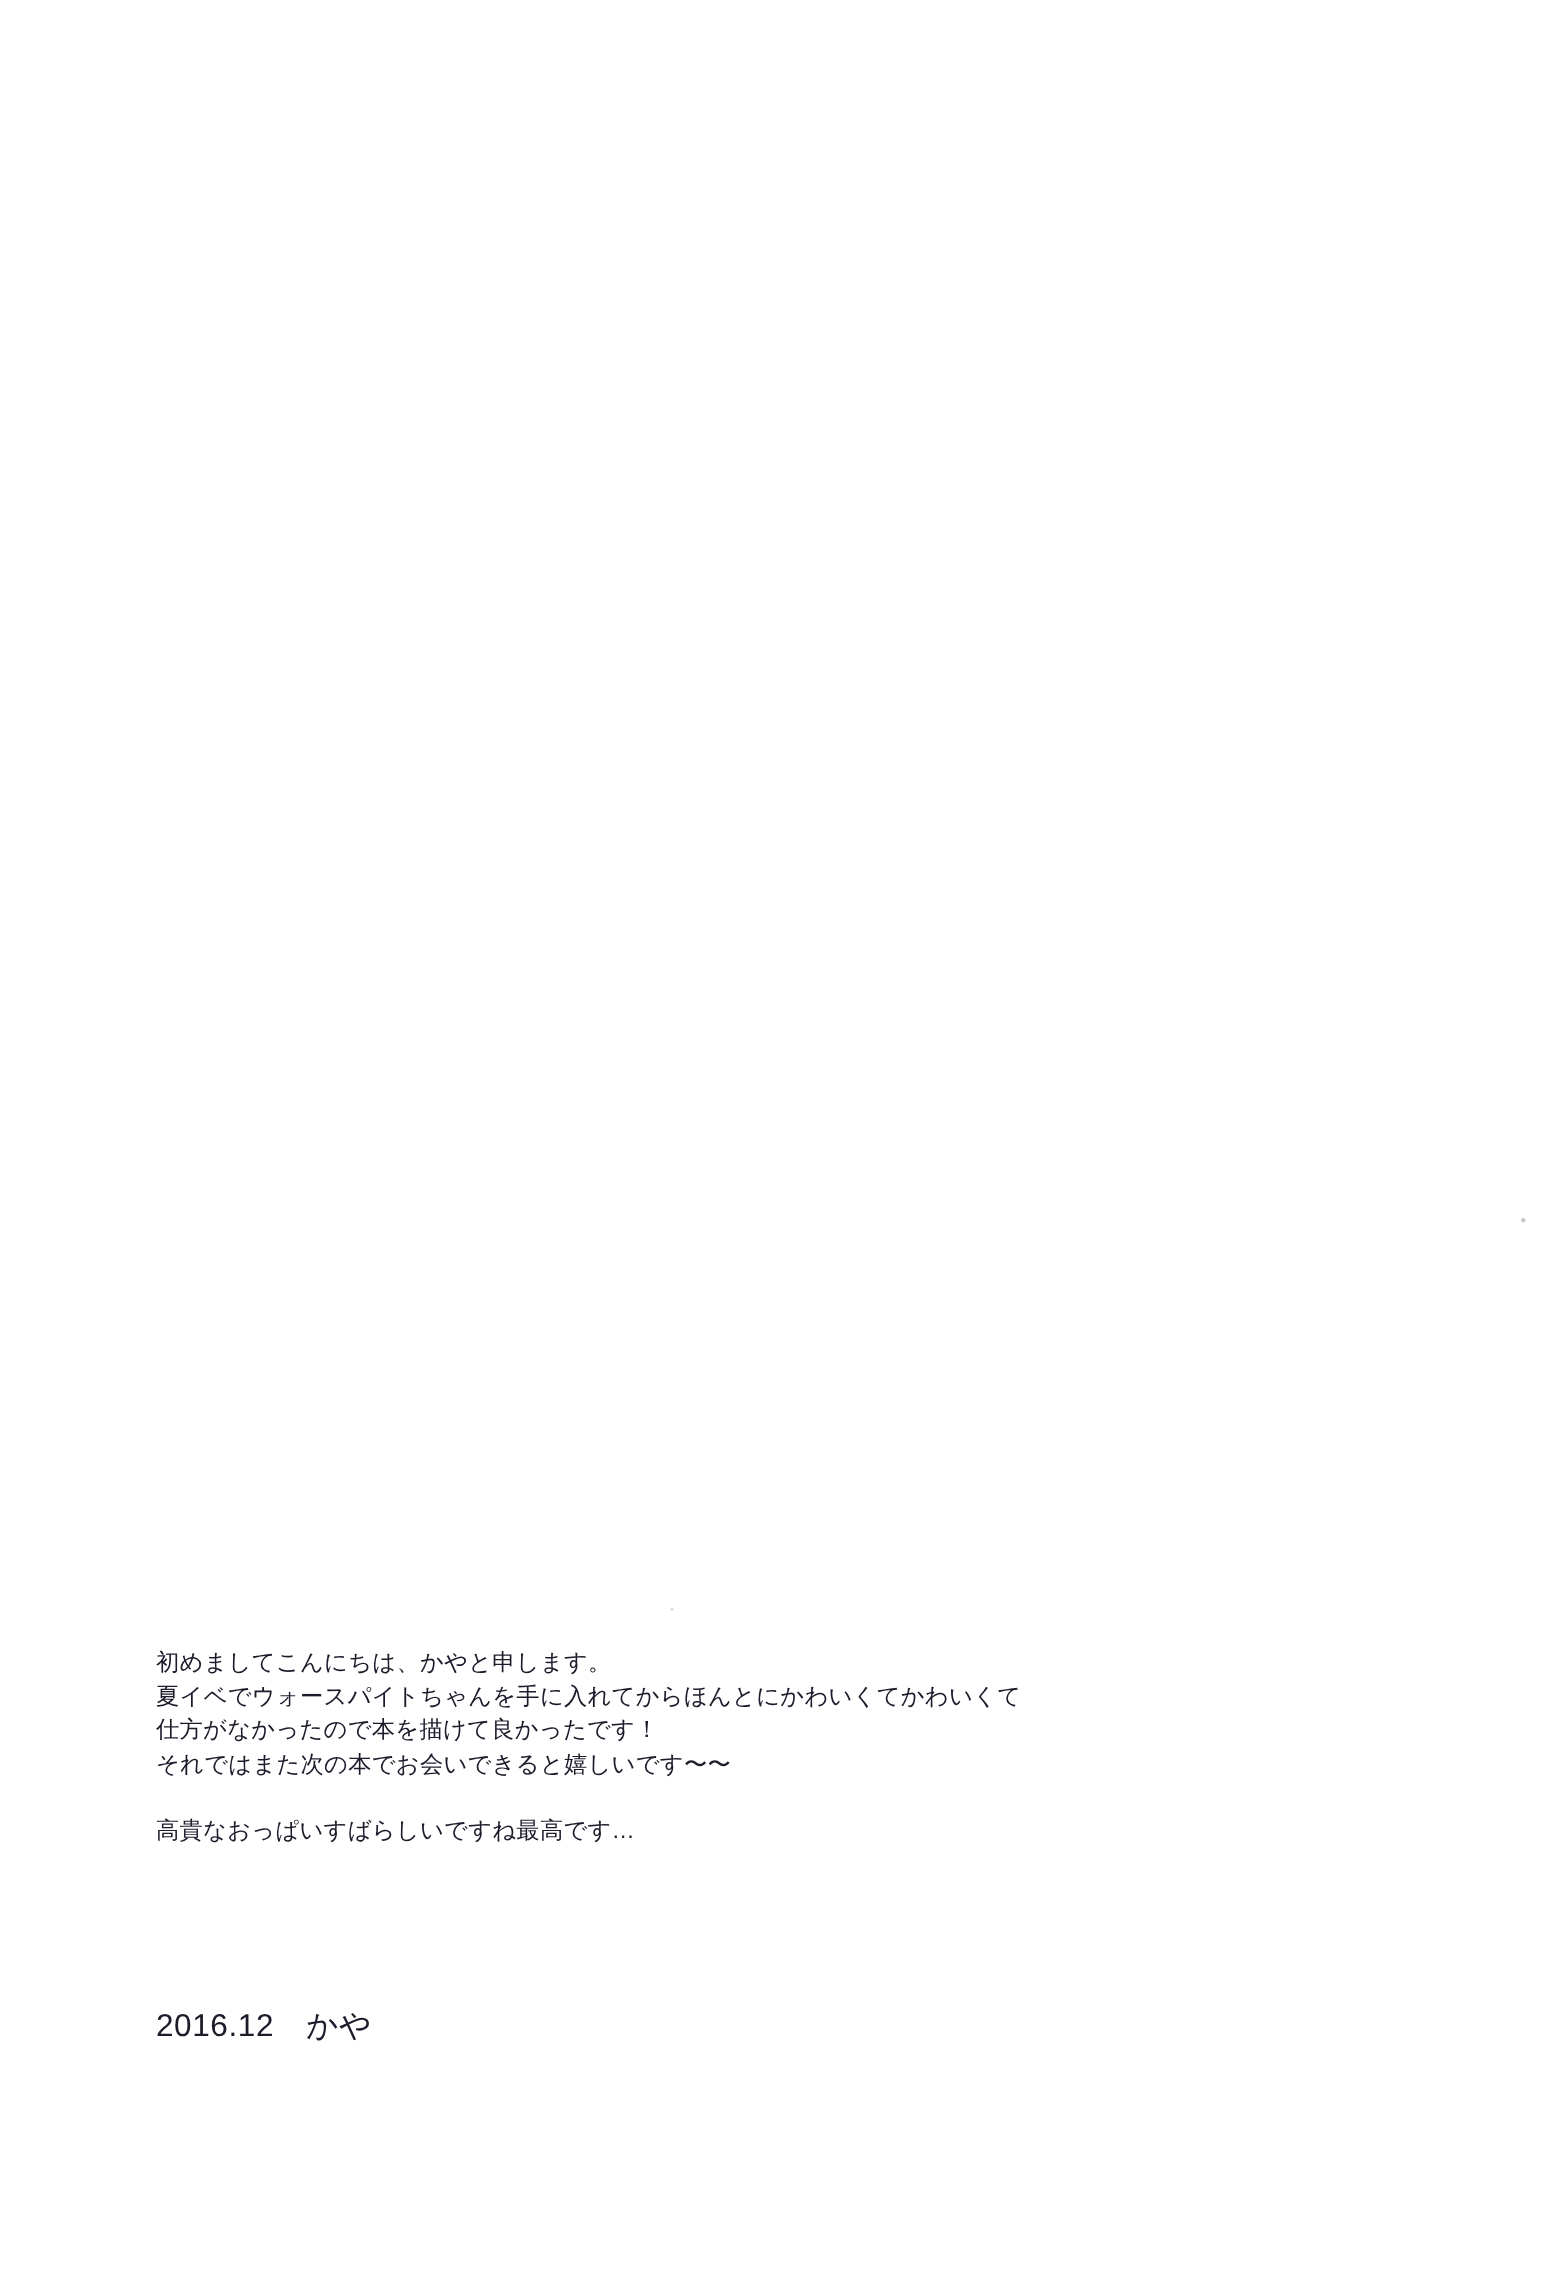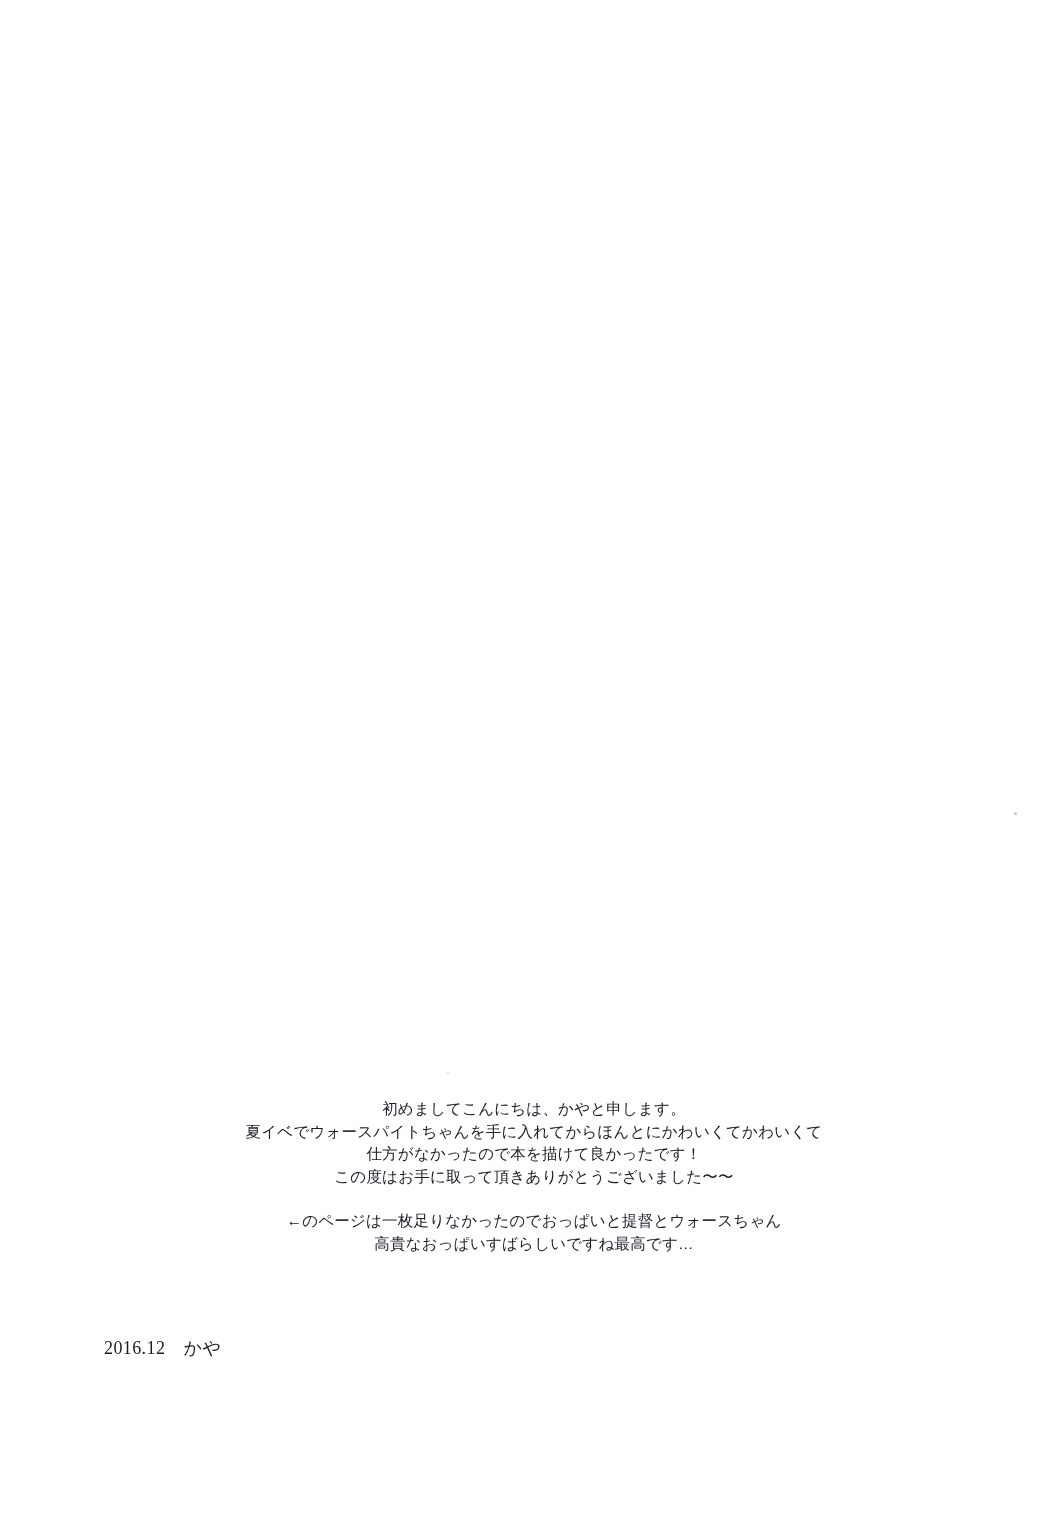--- a/index.html
+++ b/index.html
@@ -7,21 +7,20 @@
     padding: 0;
     background: #ffffff;
   }
   .page {
     position: relative;
     width: 1045px;
     height: 1518px;
     background: #ffffff;
     overflow: hidden;
     font-family: "Liberation Sans", "DejaVu Sans", sans-serif;
-    text-align: center;
   }
   
   .speck {
     position: absolute;
     width: 3px;
     height: 3px;
     border-radius: 50%;
     background: #c9c9c9;
   }
   .speck-a { left: 1014px; top: 812px; }
@@ -41,40 +40,38 @@
     letter-spacing: 0.2px;
     white-space: pre;
   }
   .block-gap {
     height: 22px;
   }
   .signature {
     position: absolute;
     left: 104px;
     top: 1336px;
-    font-size: 18px;
+    font-size: 21px;
     letter-spacing: 0.4px;
     color: #1b1b2b;
     white-space: pre;
-    font-family: Liberation Serif, serif;
   }
 </style>
 </head>
 <body>
 
 <div class="page">
 
   <div class="speck speck-a"></div>
   <div class="speck speck-b"></div>
 
   <div class="afterword">
     <p>初めましてこんにちは、かやと申します。</p>
     <p>夏イベでウォースパイトちゃんを手に入れてからほんとにかわいくてかわいくて</p>
     <p>仕方がなかったので本を描けて良かったです！</p>
-    <p>この度はお手に取って頂きありがとうございました〜〜</p>
+    <p>それではまた次の本でお会いできると嬉しいです〜〜</p>
     <div class="block-gap"></div>
-    <p>←のページは一枚足りなかったのでおっぱいと提督とウォースちゃん</p>
     <p>高貴なおっぱいすばらしいですね最高です…</p>
   </div>
 
   <div class="signature">2016.12　かや</div>
 
 </div>
 
 </body></html>

